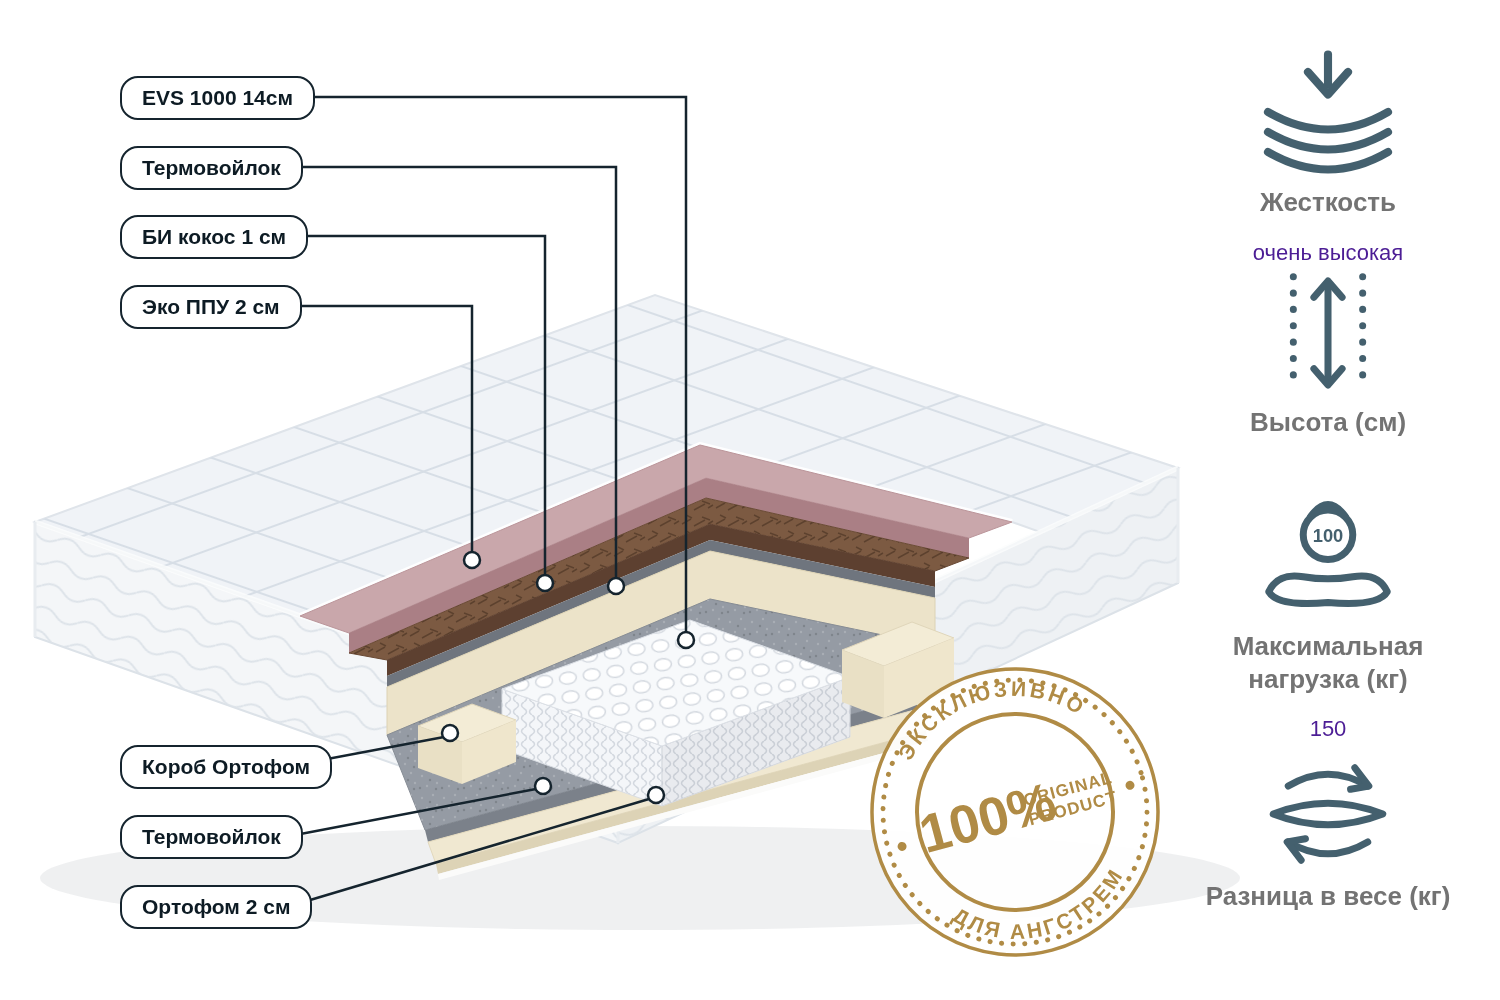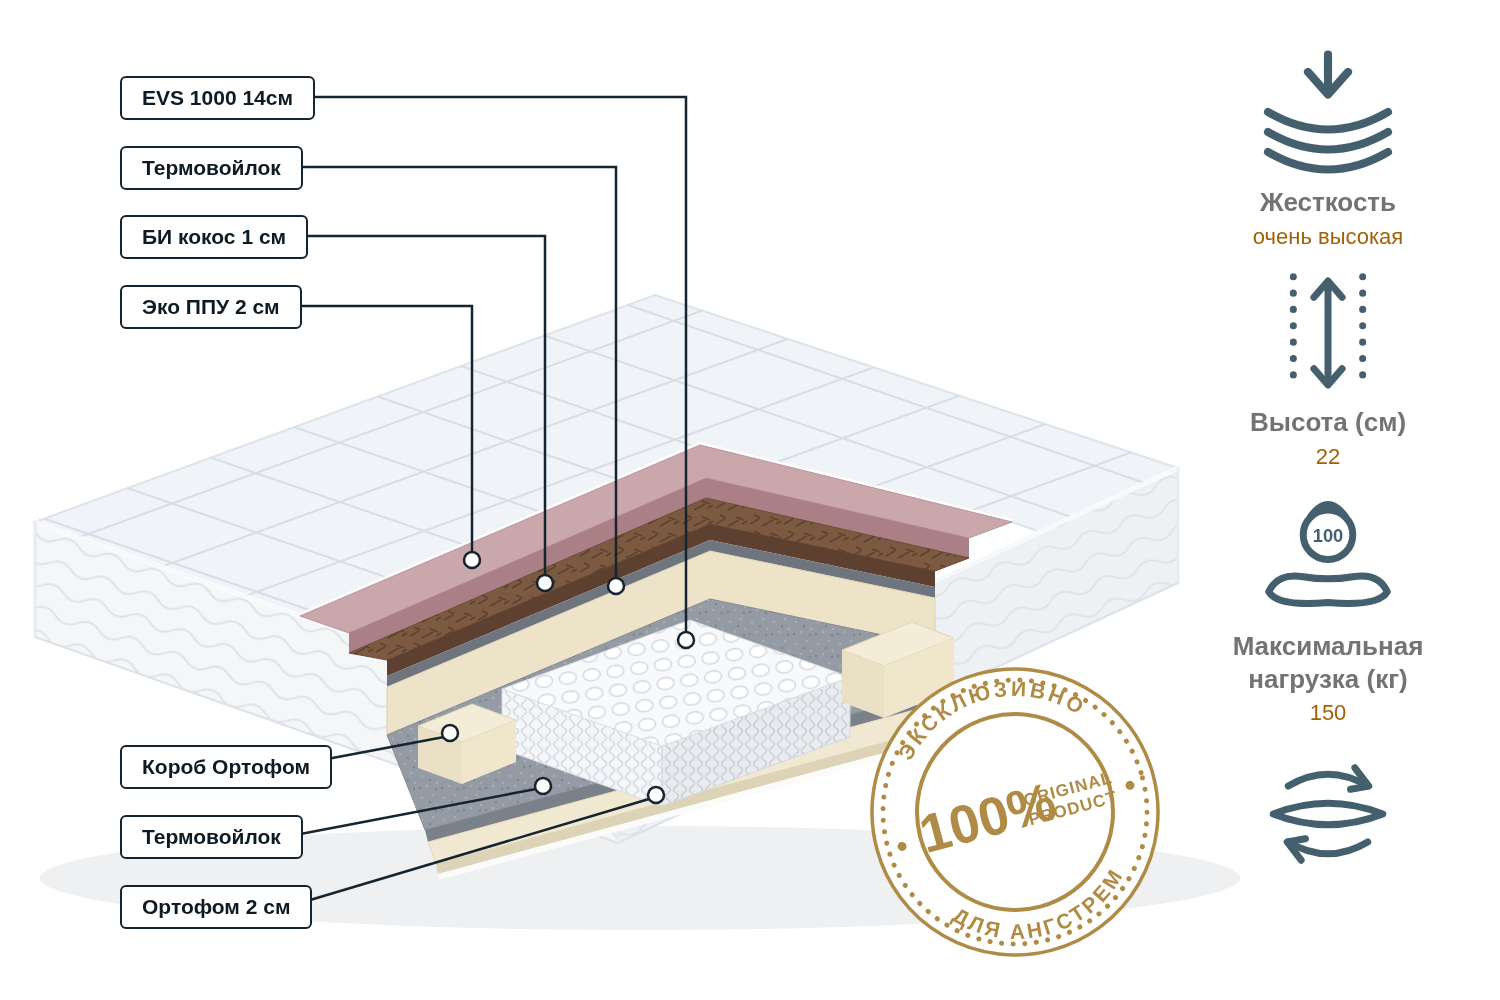--- a/index.html
+++ b/index.html
@@ -3,29 +3,29 @@
 <meta charset="utf-8">
 <style>
   html,body{margin:0;padding:0;}
   body{
     width:1500px;height:1000px;position:relative;overflow:hidden;
     background:#ffffff;font-family:"Liberation Sans", sans-serif;
   }
   #scene{position:absolute;left:0;top:0;}
   .callout{
     position:absolute;background:#ffffff;border:2.5px solid #15242e;
-    border-radius:6px;padding:8px 20px;font-size:21px;font-weight:bold;
+    border-radius:18px;padding:8px 20px;font-size:21px;font-weight:bold;
     color:#0d1b24;white-space:nowrap;z-index:5;
   }
   .spec{position:absolute;left:1188px;width:280px;text-align:center;z-index:4;}
   .spec-icon{display:block;margin:0 auto 8px auto;}
   .ic{stroke:#44606e;fill:none;stroke-width:6.5;stroke-linecap:round;stroke-linejoin:round;}
   .ic-dot{stroke:#44606e;fill:none;stroke-width:6.5;stroke-linecap:round;stroke-dasharray:0.1 15;}
   .spec-title{font-size:26px;font-weight:bold;color:#737373;line-height:1.25;}
-  .spec-value{font-size:22px;color:#a16207;margin-top:4px;line-height:1.25;}
+  .spec-value{font-size:22px;color:#4c1d95;margin-top:20px;line-height:1.25;}
   .kb-label{font-family:"Liberation Sans", sans-serif;font-weight:bold;}
 </style>
 </head>
 <body>
 
 <svg id="scene" width="1500" height="1000" viewBox="0 0 1500 1000">
   <defs>
     <pattern id="diagA" width="56" height="56" patternUnits="userSpaceOnUse" patternTransform="rotate(-20)">
       <path d="M0 28 H56" stroke="#d7dee6" stroke-width="2" fill="none"></path>
     </pattern>
@@ -186,21 +186,20 @@
 
 <div class="spec" style="top:268px">
   <svg class="spec-icon" width="132" height="130" viewBox="0 0 120 120">
     <path class="ic-dot" d="M28 8 V112"></path>
     <path class="ic-dot" d="M92 8 V112"></path>
     <path class="ic" d="M60 14 V106"></path>
     <path class="ic" d="M47 27 L60 12 L73 27"></path>
     <path class="ic" d="M47 93 L60 108 L73 93"></path>
   </svg>
   <div class="spec-title">Высота (см)</div>
-  <div class="spec-value">22</div>
 </div>
 
 <div class="spec" style="top:484px">
   <svg class="spec-icon" width="140" height="138" viewBox="0 0 130 128">
     <path class="ic" d="M49 30 Q65 8 81 30"></path>
     <circle class="ic" cx="65" cy="47" r="23"></circle>
     <text class="kb-label" x="65" y="54" text-anchor="middle" font-size="17" fill="#44606e">100</text>
     <path class="ic" d="M10 100 Q18 82 42 86 Q65 90 88 86 Q112 82 120 100 Q112 114 65 110 Q18 114 10 100 Z"></path>
   </svg>
   <div class="spec-title">Максимальная нагрузка (кг)</div>
@@ -208,13 +207,14 @@
 </div>
 
 <div class="spec" style="top:756px">
   <svg class="spec-icon" width="140" height="116" viewBox="0 0 130 108">
     <path class="ic" d="M14 54 Q65 34 116 54 Q65 74 14 54 Z"></path>
     <path class="ic" d="M28 28 Q65 6 102 28"></path>
     <path class="ic" d="M90 11 L103 28 L86 31"></path>
     <path class="ic" d="M102 80 Q65 102 28 80"></path>
     <path class="ic" d="M40 97 L27 80 L44 77"></path>
   </svg>
+  <div class="spec-title">Разница в весе (кг)</div>
 </div>
 
 </body></html>

